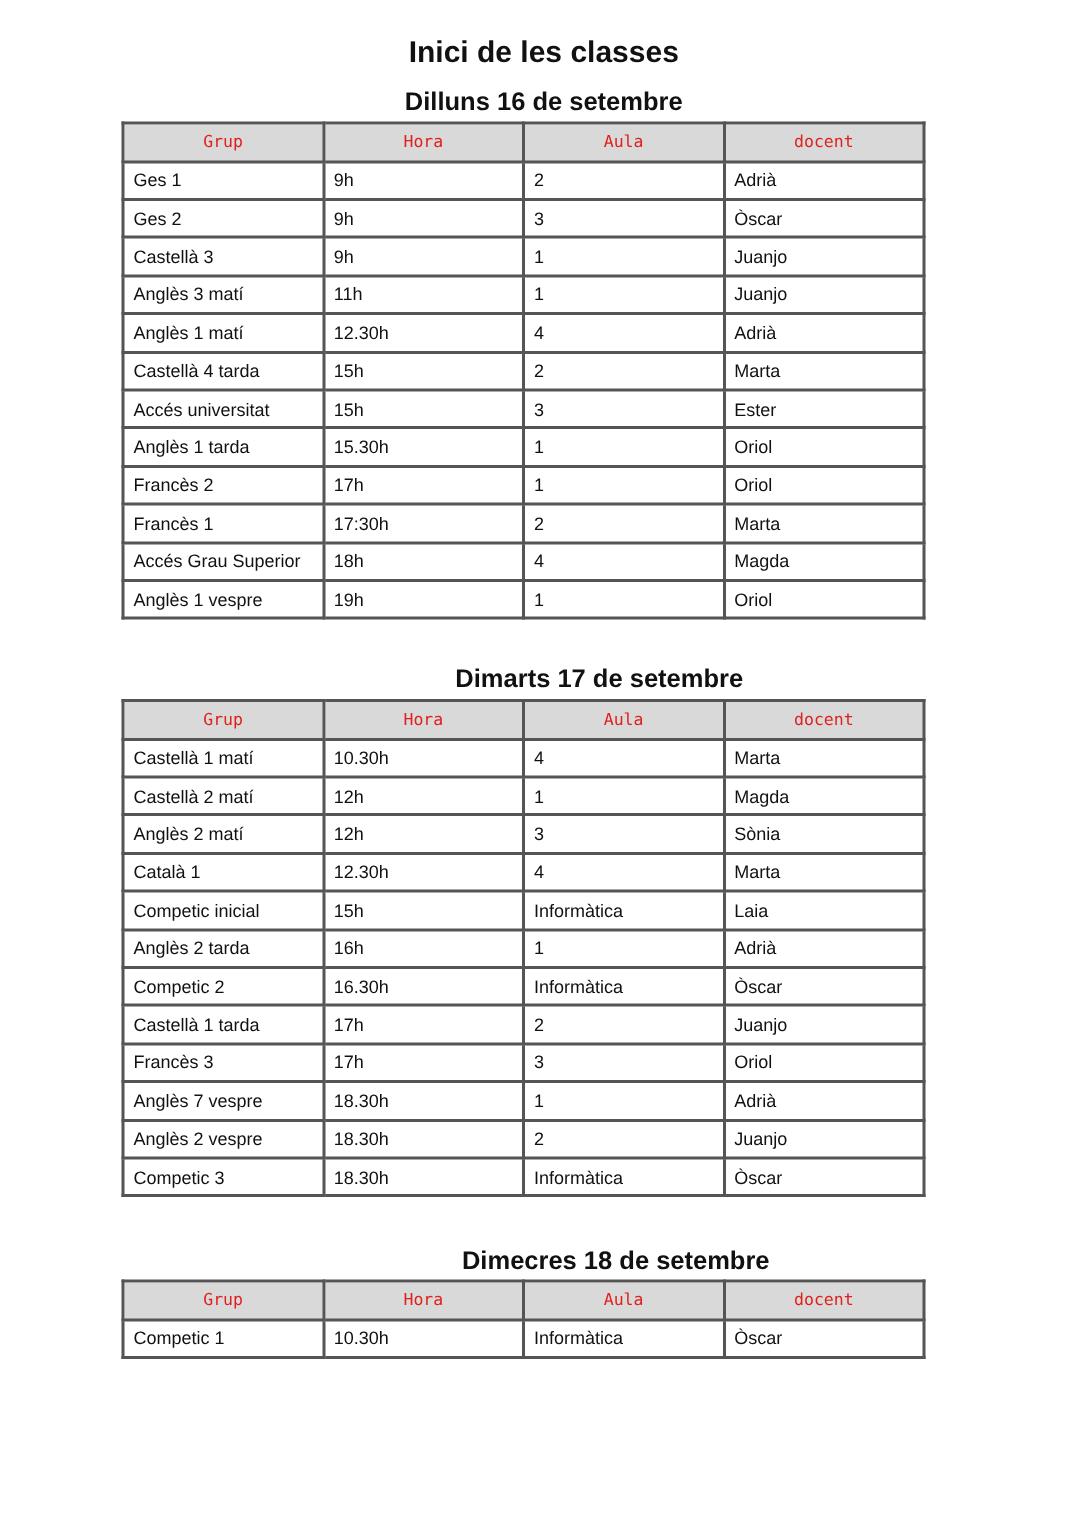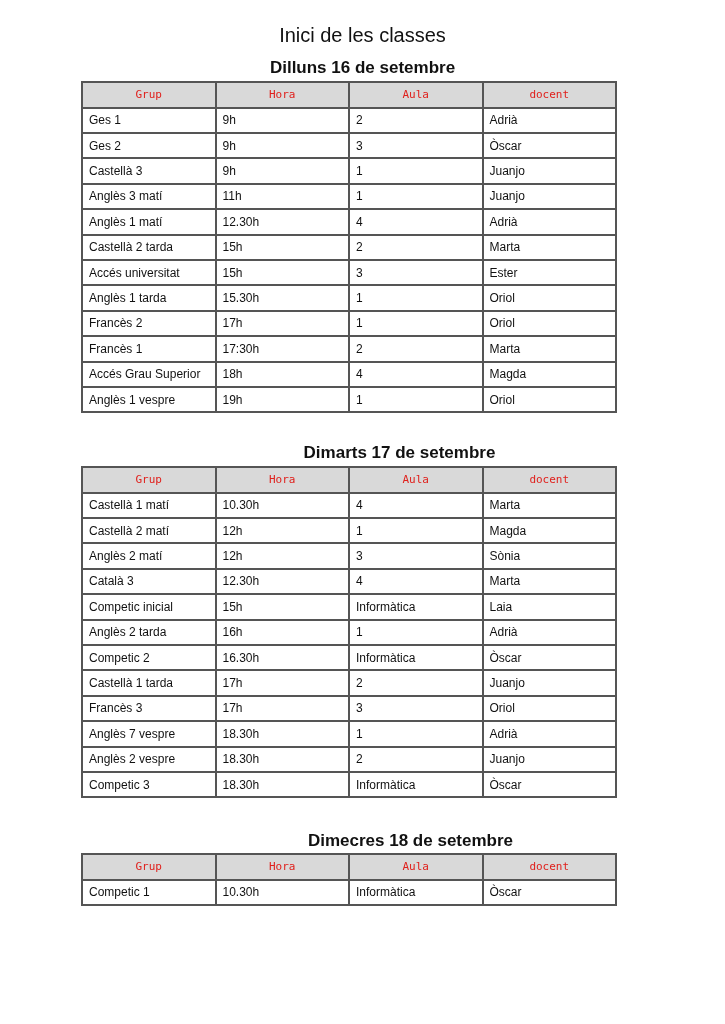--- a/index.html
+++ b/index.html
@@ -1,18 +1,18 @@
 <!DOCTYPE html>
 <html><head>
 <meta charset="utf-8">
 <style>
   html, body { margin: 0; padding: 0; background: #ffffff; }
   body { width: 725px; height: 1024px; position: relative; font-family: "Liberation Sans", sans-serif; color: #111; }
   .page { position: absolute; left: 0; top: 0; width: 725px; }
-  .doc-title { position: absolute; left: 0; width: 725px; top: 24px; text-align: center; font-size: 20px; font-weight: normal; }
+  .doc-title { position: absolute; left: 0; width: 725px; top: 24px; text-align: center; font-size: 20px; font-weight: bold; }
   .day-title { position: absolute; left: 0; width: 725px; text-align: center; font-size: 17px; font-weight: bold; }
   table.sched { position: absolute; left: 81px; width: 536px; border-collapse: collapse; table-layout: fixed; }
   table.sched th, table.sched td { border: 2px solid #555; padding: 0 6px; height: 23.4px; font-size: 12px; text-align: left; overflow: hidden; white-space: nowrap; }
   table.sched th { background: #d9d9d9; color: #e0201c; font-family: "DejaVu Sans Mono", "Liberation Mono", monospace; font-weight: normal; text-align: center; font-size: 11px; height: 23.6px; }
   table.sched col { width: 25%; }
 </style>
 </head>
 <body>
 
 <div class="page">
@@ -59,21 +59,21 @@
           <td>1</td>
           <td>Juanjo</td>
         </tr>
         <tr>
           <td>Anglès 1 matí</td>
           <td>12.30h</td>
           <td>4</td>
           <td>Adrià</td>
         </tr>
         <tr>
-          <td>Castellà 2 tarda</td>
+          <td>Castellà 4 tarda</td>
           <td>15h</td>
           <td>2</td>
           <td>Marta</td>
         </tr>
         <tr>
           <td>Accés universitat</td>
           <td>15h</td>
           <td>3</td>
           <td>Ester</td>
         </tr>
@@ -139,21 +139,21 @@
           <td>1</td>
           <td>Magda</td>
         </tr>
         <tr>
           <td>Anglès 2 matí</td>
           <td>12h</td>
           <td>3</td>
           <td>Sònia</td>
         </tr>
         <tr>
-          <td>Català 3</td>
+          <td>Català 1</td>
           <td>12.30h</td>
           <td>4</td>
           <td>Marta</td>
         </tr>
         <tr>
           <td>Competic inicial</td>
           <td>15h</td>
           <td>Informàtica</td>
           <td>Laia</td>
         </tr>

